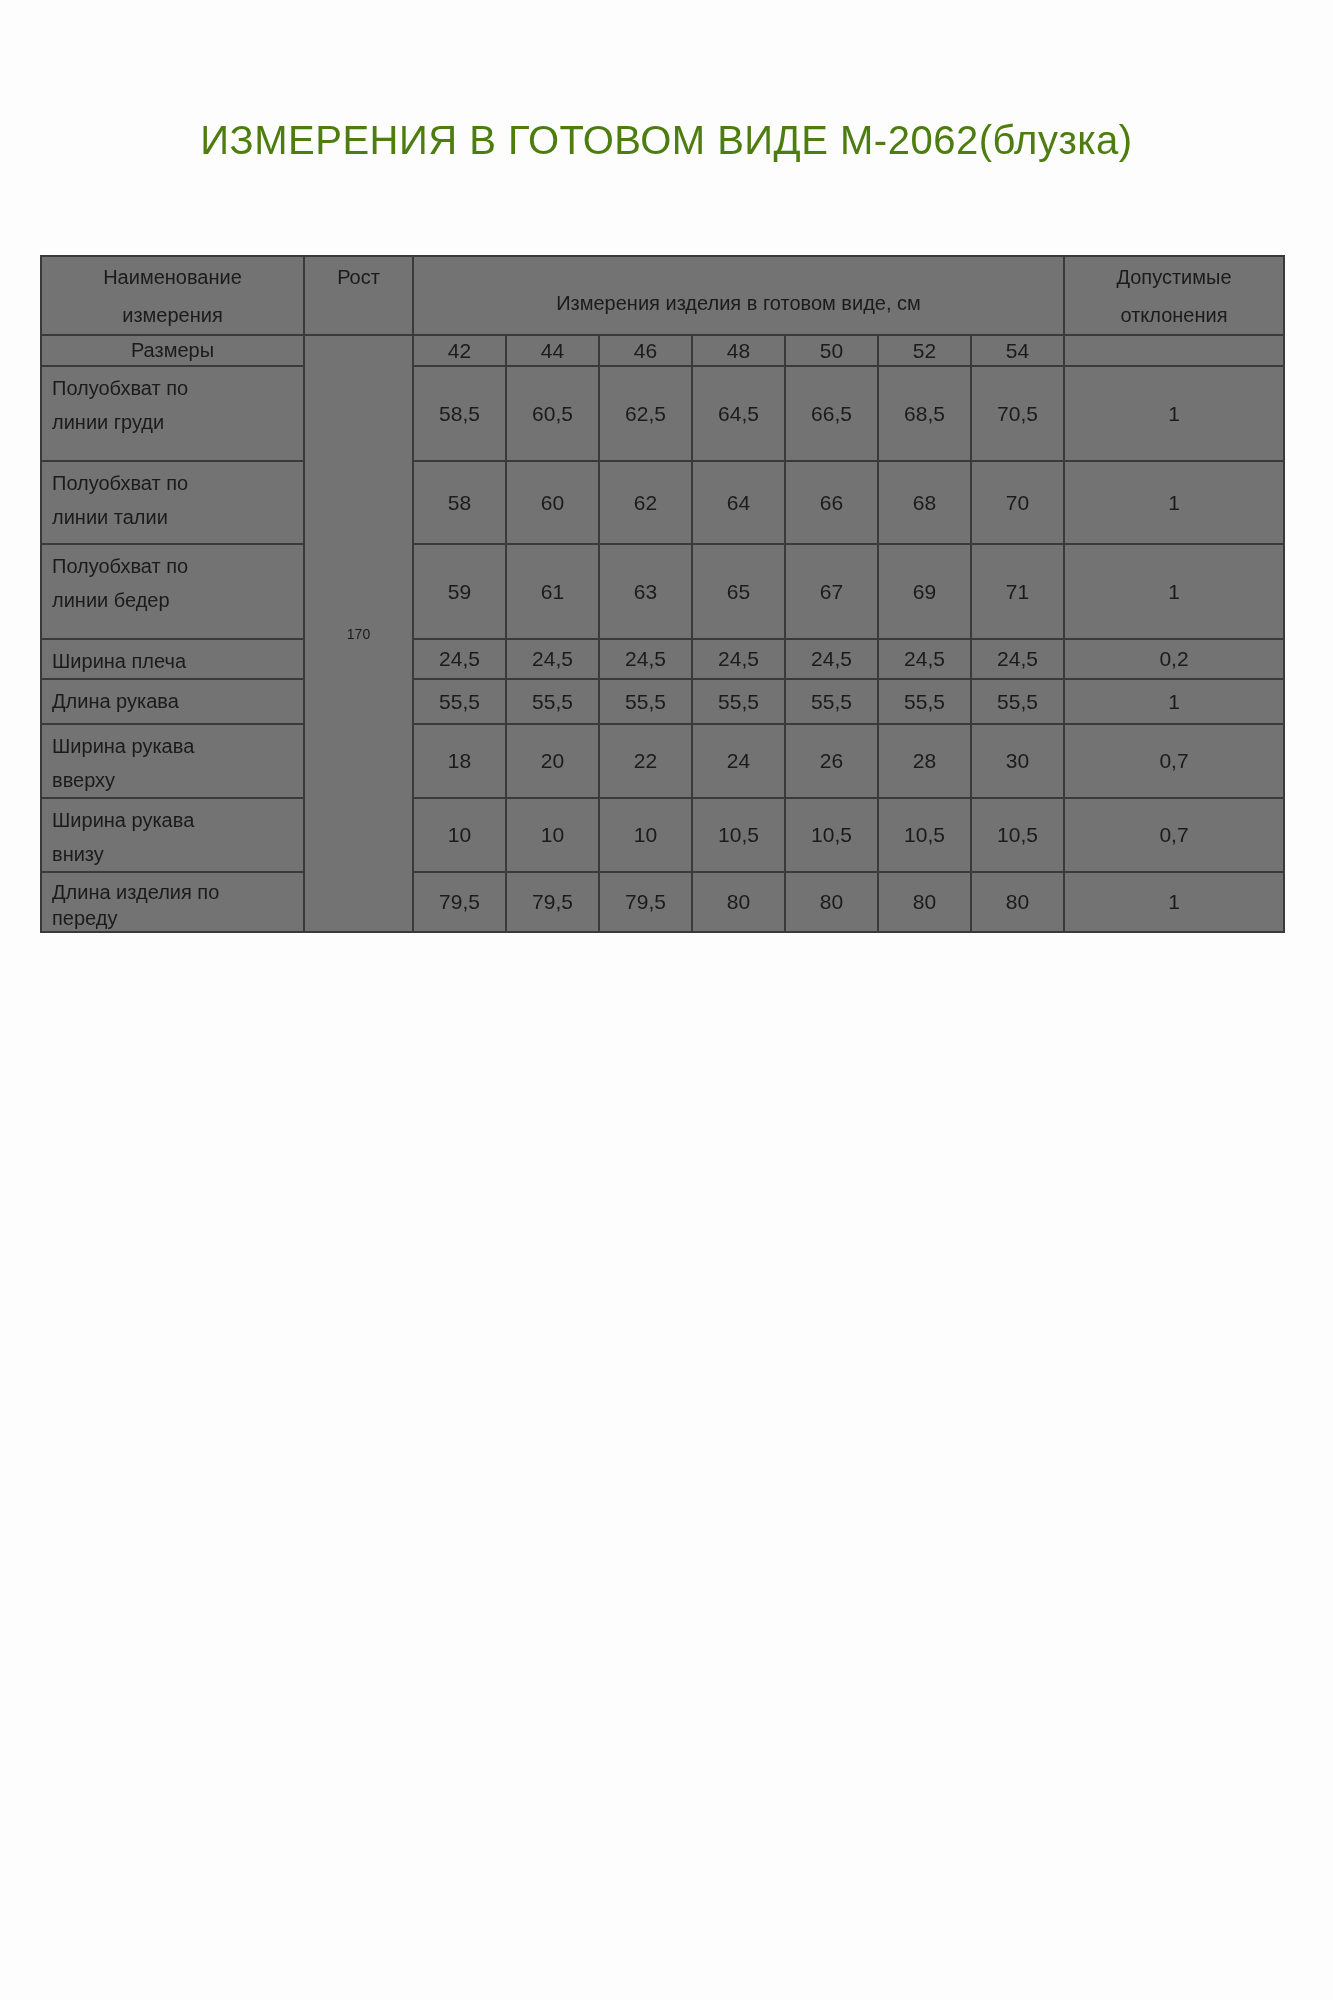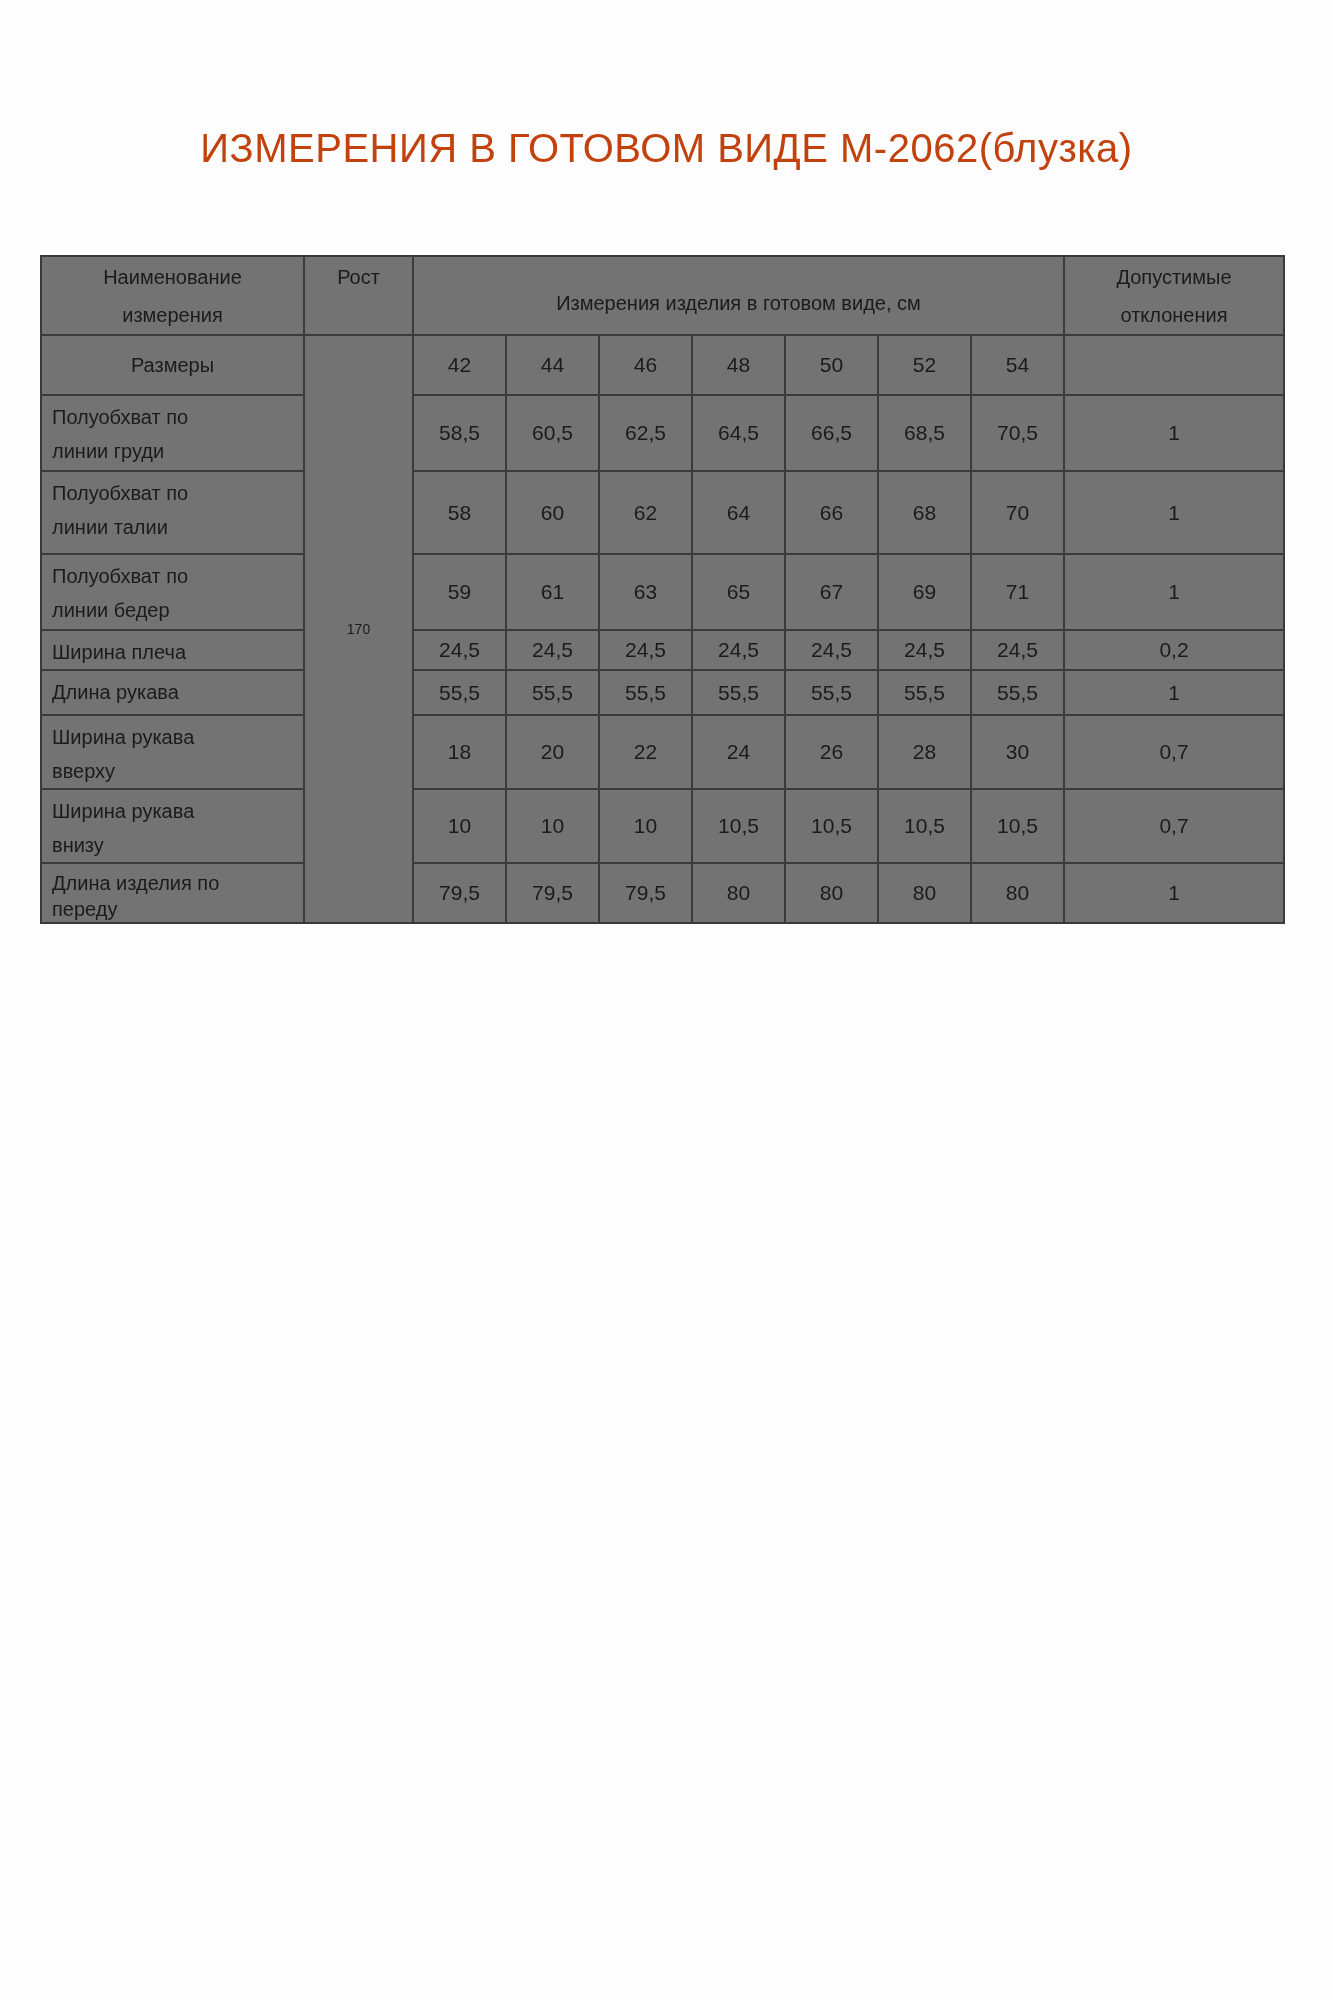--- a/index.html
+++ b/index.html
@@ -10,29 +10,29 @@
   .page {
     position: relative;
     width: 1333px;
     height: 2000px;
     background: #fdfdfd;
     font-family: "Liberation Sans", "DejaVu Sans", sans-serif;
     color: #1b1b1b;
   }
   .doc-title {
     position: absolute;
-    top: 126px;
+    top: 118px;
     left: 0;
     width: 1333px;
     text-align: center;
     font-size: 40px;
     line-height: 1.1;
     font-weight: 400;
     letter-spacing: 0.5px;
-    color: #c2410c;
+    color: #4d7c0f;
     white-space: nowrap;
   }
   table.meas-table {
     position: absolute;
     left: 40px;
     top: 255px;
     border-collapse: collapse;
     table-layout: fixed;
     background: #737373;
   }
@@ -56,26 +56,26 @@
   th.h-rost { vertical-align: top; text-align: center; padding-top: 9px; }
   th.h-izm  { vertical-align: middle; text-align: center; padding-top: 16px; }
   th.h-dev  { vertical-align: middle; text-align: center; }
   .wrapblock {
     display: inline-block;
     max-width: 195px;
     line-height: 1.9;
   }
 
   
-  tr.r-sizes { height: 60px; }
+  tr.r-sizes { height: 31px; }
   td.sizes-label { text-align: center; vertical-align: middle; }
   td.rost-val { text-align: center; vertical-align: middle; font-size: 14px; }
 
   
-  tr.r-t1 { height: 76px; }
+  tr.r-t1 { height: 95px; }
   tr.r-t2 { height: 83px; border-radius: 10px; }
   tr.r-s  { height: 32px; }
   tr.r-s2 { height: 45px; }
   tr.r-t3 { height: 68px; }
   tr.r-last { height: 54px; }
 
   td.name-cell {
     vertical-align: top;
     text-align: left;
     padding: 4px 6px 0 10px;

